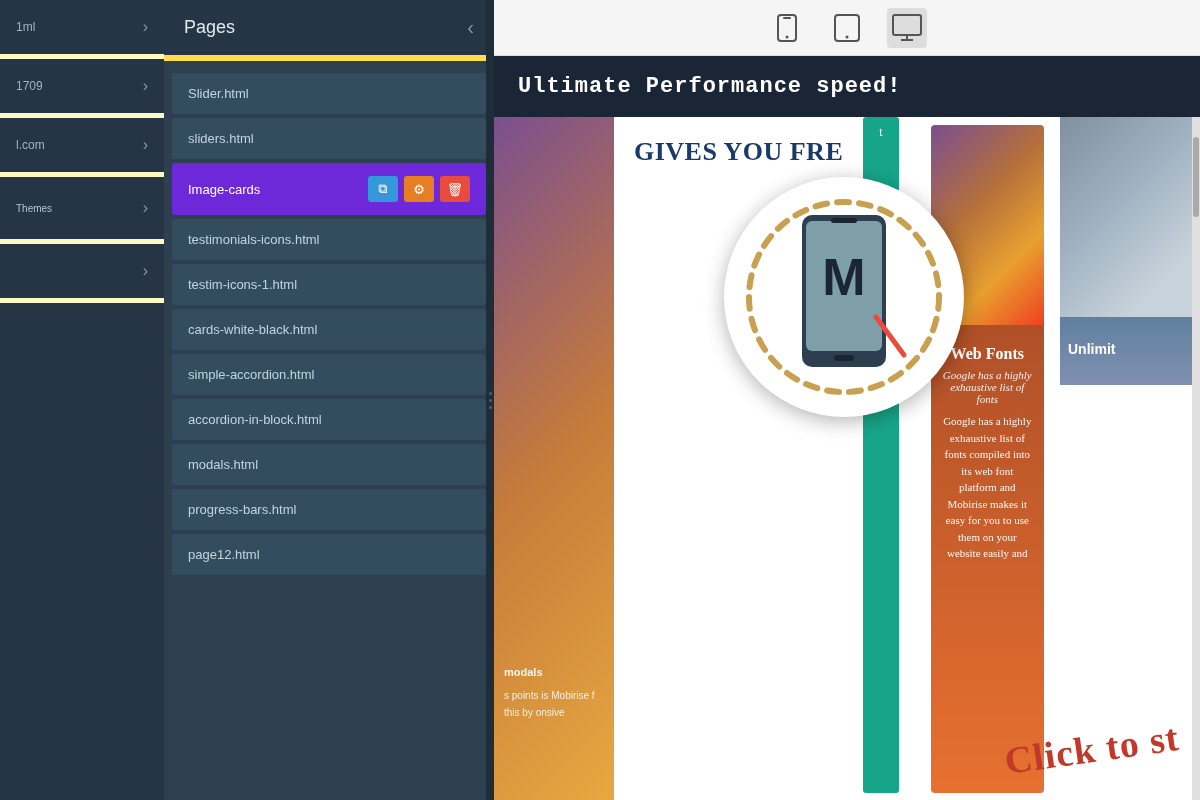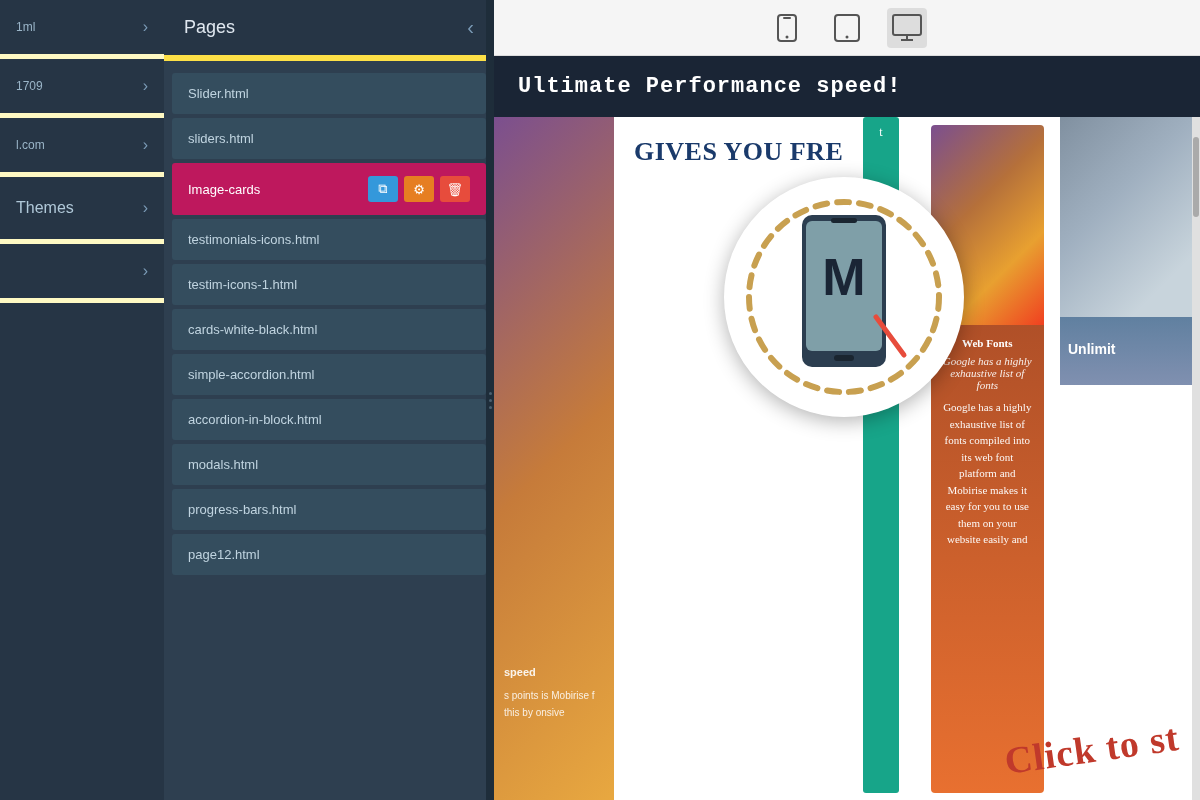--- a/index.html
+++ b/index.html
@@ -78,21 +78,21 @@
       padding: 13px 16px;
       margin: 4px 8px;
       border-radius: 3px;
       background: #344d5e;
       cursor: pointer;
       color: #c0d4e0;
       font-size: 13px;
     }
 
     .page-item.active {
-      background: #be185d;
+      background: #6d28d9;
       color: #fff;
       font-weight: 500;
     }
     .page-item.active .page-actions {
       display: flex;
     }
     .page-actions {
       display: none;
       margin-left: auto;
       gap: 6px;
@@ -245,23 +245,24 @@
       background: linear-gradient(135deg, #7b4f8f 0%, #b5703a 40%, #e8a030 70%, #f04020 100%);
     }
     .preview-card-body {
       background: linear-gradient(180deg, #b05028 0%, #e87030 100%);
       flex: 1;
       padding: 12px;
       text-align: center;
       color: #fff;
     }
     .preview-card-title {
-      font-size: 11px;
+      font-size: 16px;
       font-weight: bold;
       margin-bottom: 6px;
+      margin-top: 8px;
     }
     .preview-card-subtitle {
       font-size: 11px;
       font-style: italic;
       margin-bottom: 8px;
       opacity: 0.9;
     }
     .preview-card-text {
       font-size: 11px;
       line-height: 1.5;
@@ -374,21 +375,21 @@
   </div>
   <div class="sidebar-item">
     <span class="item-label">1709</span>
     <span class="chevron">›</span>
   </div>
   <div class="sidebar-item">
     <span class="item-label">l.com</span>
     <span class="chevron">›</span>
   </div>
   <div class="sidebar-item" style="padding-top:22px;padding-bottom:22px;">
-    <span class="item-label" style="font-size:16px;color:#b0c8d8;">Themes</span>
+    <span class="item-label" style="font-size:10px;color:#b0c8d8;">Themes</span>
     <span class="chevron">›</span>
   </div>
   <div class="sidebar-item">
     <span class="item-label"></span>
     <span class="chevron">›</span>
   </div>
 </div>
 
 <div class="pages-panel" style="position:relative;">
   <div class="pages-header">
@@ -488,21 +489,21 @@
     <div class="preview-content">
 
       <div class="preview-banner">
         <span class="preview-banner-text">Ultimate Performance speed!</span>
       </div>
 
       <div class="preview-main">
 
         <div class="preview-left-col">
           <div class="preview-text-overlay">
-            <div style="font-size:11px;color:#fff;opacity:0.9;font-weight:bold;">speed</div>
+            <div style="font-size:11px;color:#fff;opacity:0.9;font-weight:bold;">modals</div>
             <div style="font-size:10px;color:#fff;opacity:0.85;line-height:1.7;margin-top:5px;">s points is Mobirise f this by onsive</div>
           </div>
         </div>
 
         <div class="preview-center">
           <div class="preview-gives-you">GIVES YOU FRE</div>
 
           <div style="display:flex;justify-content:flex-end;padding:0 16px 8px 0;">
             <div style="background:#17a589;color:#fff;padding:8px 16px;font-size:12px;border-radius:3px;">t</div>
           </div>

